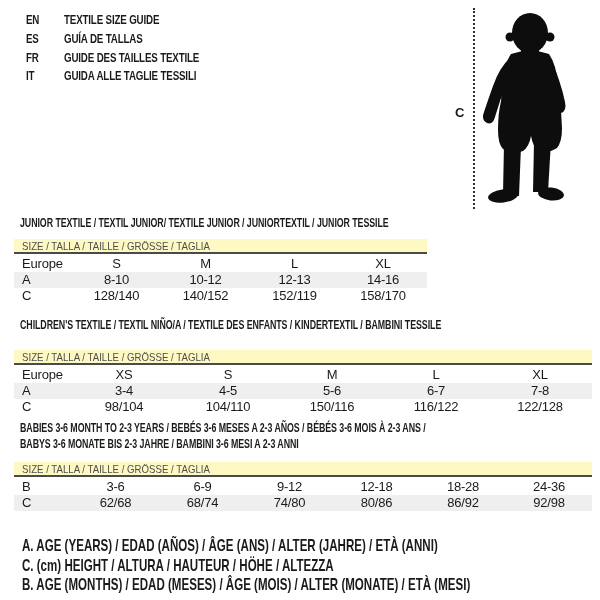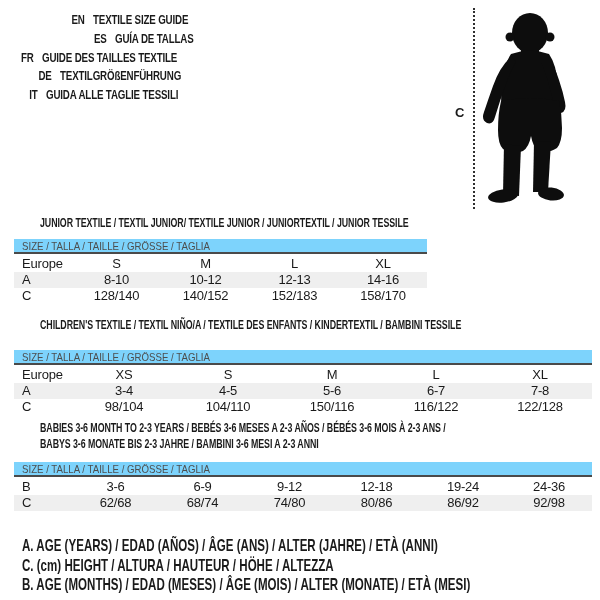--- a/index.html
+++ b/index.html
@@ -12,41 +12,41 @@
     overflow:hidden;
   }
   .canvas { position:absolute; top:0; left:0; width:600px; height:600px; }
 
   
   .cond { display:inline-block; transform:scaleX(0.68); transform-origin:0 50%; white-space:nowrap; }
   .cond-md { display:inline-block; transform:scaleX(0.78); transform-origin:0 50%; white-space:nowrap; }
   .cond-bar { display:inline-block; transform:scaleX(0.84); transform-origin:0 50%; white-space:nowrap; }
 
   
-  .lang-block { position:absolute; top:10px; left:4px;text-align:right; }
+  .lang-block { position:absolute; top:10px; left:26px; }
   .lang-row { height:18.8px; line-height:18.8px; white-space:nowrap; }
   .lang-code, .lang-title { font-weight:700; font-size:12.5px; letter-spacing:-0.2px; }
   .lang-code { display:inline-block; width:38px; }
 
   
   .measure-line { position:absolute; left:473px; top:8px; height:201px; width:0; border-left:2px dotted #2e2e2e; }
   .measure-label { position:absolute; left:455px; top:105px; font-weight:700; font-size:13px; }
   .figure-svg { position:absolute; left:478px; top:6px; }
 
   
-  .section-title { position:absolute; left:40px; font-weight:700; font-size:13px; letter-spacing:-0.1px; white-space:nowrap; }
+  .section-title { position:absolute; left:20px; font-weight:700; font-size:13px; letter-spacing:-0.1px; white-space:nowrap; }
   #title1 { top:215px; }
   #title2 { top:317px; }
   #title3 { top:420px; }
   #title3 .title-line { height:15.5px; line-height:15.5px; }
 
   
   .size-bar {
     position:absolute; left:14px; height:15px; line-height:14px;
-    background:#7dd3fc; border-bottom:2px solid #4a4a4a;
+    background:#fef9c3; border-bottom:2px solid #4a4a4a;
     color:#4d4d4d; font-size:11.5px; padding-left:8px; white-space:nowrap;
   }
   #bar1 { top:239px; width:413px; }
   #bar2 { top:350px; width:578px; }
   #bar3 { top:462px; width:578px; }
 
   
   table.size-table { position:absolute; left:14px; border-collapse:collapse; table-layout:fixed; font-size:13px; }
   .size-table td { height:16px; line-height:16px; padding:0; text-align:center; letter-spacing:-0.2px; white-space:nowrap; }
   .size-table td.row-label { text-align:left; padding-left:8px; }
@@ -66,23 +66,20 @@
 
   <div class="lang-block">
     <div class="lang-row">
       <span class="lang-code cond-md">EN</span><span class="lang-title cond-md">TEXTILE SIZE GUIDE</span>
     </div>
     <div class="lang-row">
       <span class="lang-code cond-md">ES</span><span class="lang-title cond-md">GUÍA DE TALLAS</span>
     </div>
     <div class="lang-row">
       <span class="lang-code cond-md">FR</span><span class="lang-title cond-md">GUIDE DES TAILLES TEXTILE</span>
-    </div>
-    <div class="lang-row">
-      <span class="lang-code cond-md">DE</span><span class="lang-title cond-md">TEXTILGRÖßENFÜHRUNG</span>
     </div>
     <div class="lang-row">
       <span class="lang-code cond-md">IT</span><span class="lang-title cond-md">GUIDA ALLE TAGLIE TESSILI</span>
     </div>
   </div>
 
   <span class="measure-label">C</span>
   <div class="measure-line"></div>
   <svg class="figure-svg" width="95" height="200" viewBox="0 0 95 200" fill="#0d0d0d" xmlns="http://www.w3.org/2000/svg">
     <ellipse cx="52" cy="27" rx="18" ry="20"></ellipse>
@@ -125,21 +122,21 @@
       <td class="row-label">A</td>
       <td>8-10</td>
       <td>10-12</td>
       <td>12-13</td>
       <td>14-16</td>
     </tr>
     <tr>
       <td class="row-label">C</td>
       <td>128/140</td>
       <td>140/152</td>
-      <td>152/183</td>
+      <td>152/119</td>
       <td>158/170</td>
     </tr>
   </tbody>
     </table>
 
   <div class="section-title" id="title2">
     <span class="cond">CHILDREN'S TEXTILE / TEXTIL NIÑO/A / TEXTILE DES ENFANTS / KINDERTEXTIL / BAMBINI TESSILE</span>
   </div>
   <div class="size-bar" id="bar2">
     <span class="cond-bar">SIZE / TALLA / TAILLE / GRÖSSE / TAGLIA</span>
@@ -198,21 +195,21 @@
         <col style="width:86px">
         <col style="width:86px">
       </colgroup>
     <tbody>
         <tr>
       <td class="row-label">B</td>
       <td>3-6</td>
       <td>6-9</td>
       <td>9-12</td>
       <td>12-18</td>
-      <td>19-24</td>
+      <td>18-28</td>
       <td>24-36</td>
     </tr>
     <tr class="shaded">
       <td class="row-label">C</td>
       <td>62/68</td>
       <td>68/74</td>
       <td>74/80</td>
       <td>80/86</td>
       <td>86/92</td>
       <td>92/98</td>

